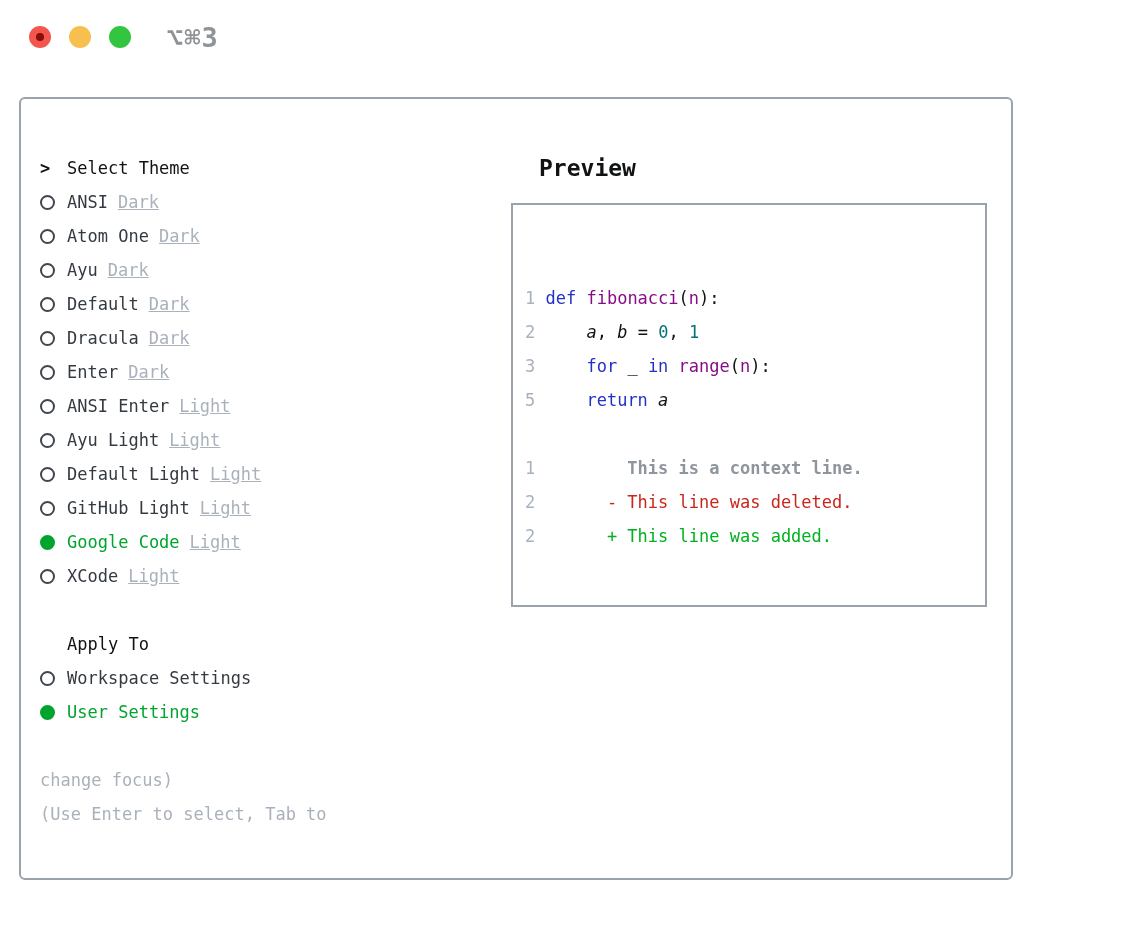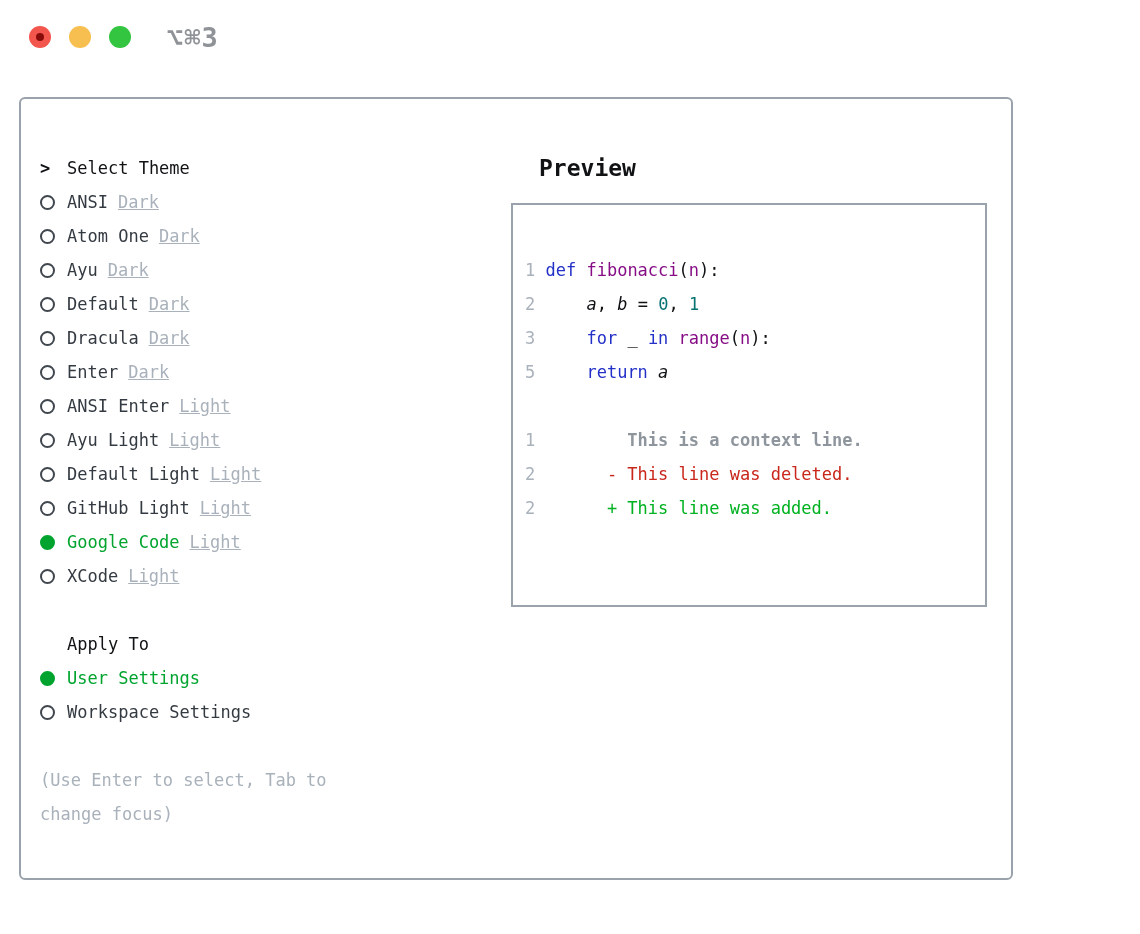--- a/index.html
+++ b/index.html
@@ -33,21 +33,21 @@
   .tag{color:var(--muted);margin-left:10px;text-decoration:underline;}
   .spacer{height:34px;}
   .section-title{color:var(--text-black);}
   .help{color:var(--muted);line-height:34px;font-size:17px;white-space:pre;}
   
   .preview-label{position:absolute;left:481px;top:52px;height:34px;line-height:34px;font-size:23px;font-weight:bold;color:var(--text-black);margin-left:37px;}
   .preview-box{
     position:absolute;left:490px;top:104px;width:476px;height:404px;
     border:2px solid var(--frame);box-sizing:border-box;background:#fff;overflow:hidden;
   }
-  .codepane{padding:48px 0 0 12px;font-size:17px;}
+  .codepane{padding:76px 0 0 12px;font-size:17px;}
   .cline{height:34px;line-height:34px;white-space:pre;}
   .ln{color:var(--linenum);}
   .tk-pl{color:var(--text-black);}
   .tk-kw{color:var(--kw);}
   .tk-fn{color:var(--fn);}
   .tk-num{color:var(--num);}
   .tk-var{color:var(--text-black);font-style:italic;}
   .diff-context{color:var(--ctx);font-weight:bold;}
   .diff-deleted{color:var(--del);}
   .diff-added{color:var(--add);}
@@ -86,29 +86,29 @@
           <div class="row"><span class="prefix"><span class="bullet"></span></span><span class="name">XCode</span><span class="tag">Light</span></div>
         </div>
 
       <div class="spacer"></div>
 
       <div class="row">
         <span class="prefix"></span><span class="section-title">Apply To</span>
       </div>
 
       <div>
+          <div class="row"><span class="prefix"><span class="bullet"></span></span><span class="name">Workspace Settings</span></div>
           <div class="row selected"><span class="prefix"><span class="bullet"></span></span><span class="name">User Settings</span></div>
-          <div class="row"><span class="prefix"><span class="bullet"></span></span><span class="name">Workspace Settings</span></div>
         </div>
 
       <div class="spacer"></div>
 
       <div>
+          <div class="help">change focus)</div>
           <div class="help">(Use Enter to select, Tab to</div>
-          <div class="help">change focus)</div>
         </div>
     </div>
 
     <div class="preview-label">Preview</div>
 
     <div class="preview-box">
       <div class="codepane">
           <div class="cline"><span class="ln">1 </span><span class="tk-kw">def </span><span class="tk-fn">fibonacci</span><span class="tk-pl">(</span><span class="tk-fn">n</span><span class="tk-pl">):</span></div>
           <div class="cline"><span class="ln">2 </span><span class="tk-pl">    </span><span class="tk-var">a</span><span class="tk-pl">, </span><span class="tk-var">b</span><span class="tk-pl"> = </span><span class="tk-num">0</span><span class="tk-pl">, </span><span class="tk-num">1</span></div>
           <div class="cline"><span class="ln">3 </span><span class="tk-pl">    </span><span class="tk-kw">for</span><span class="tk-pl"> _ </span><span class="tk-kw">in</span><span class="tk-pl"> </span><span class="tk-fn">range</span><span class="tk-pl">(</span><span class="tk-fn">n</span><span class="tk-pl">):</span></div>

